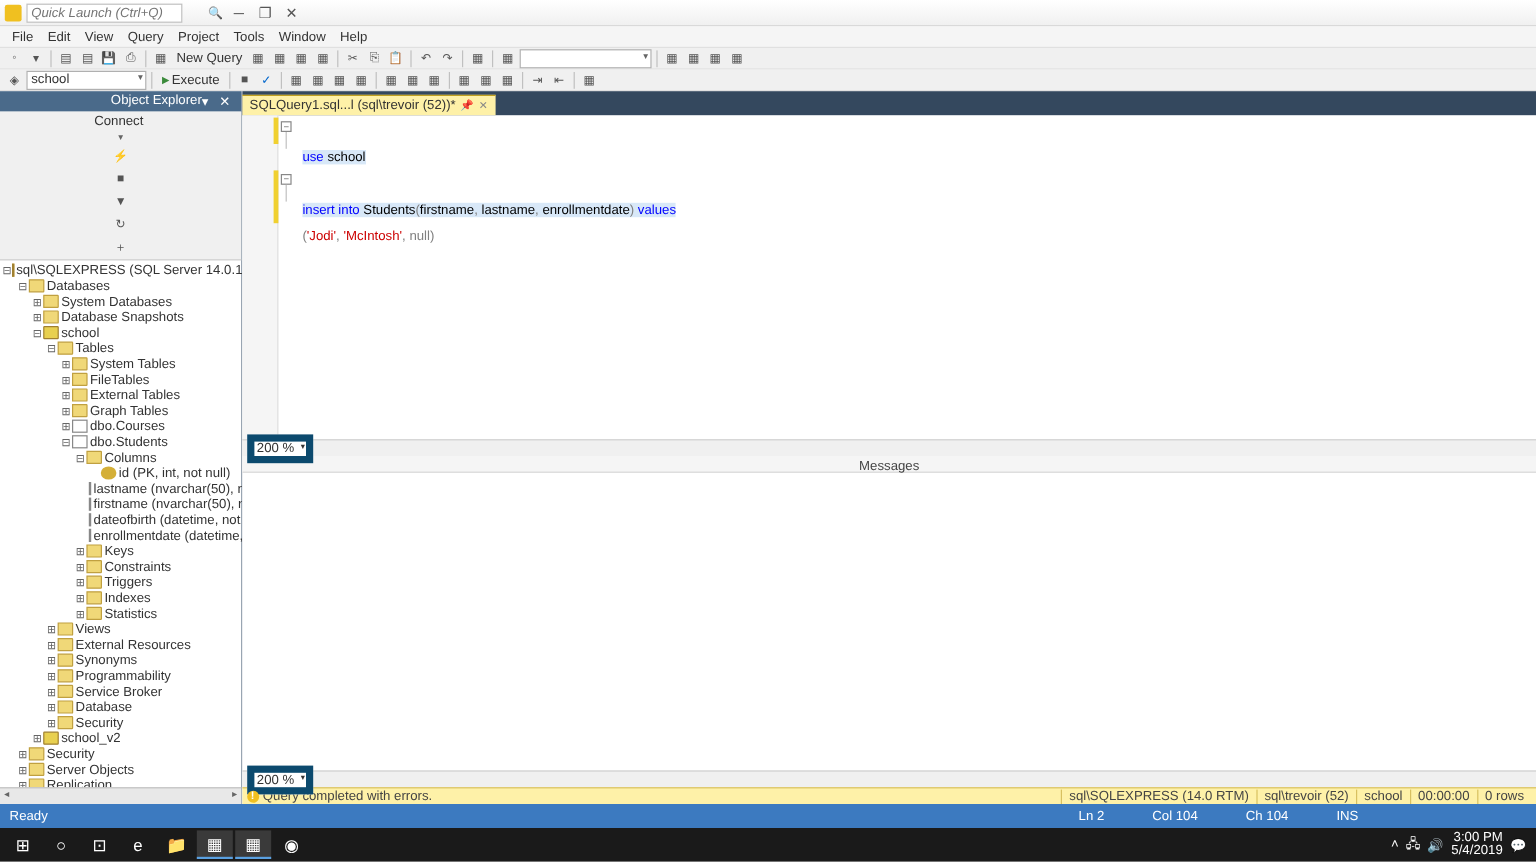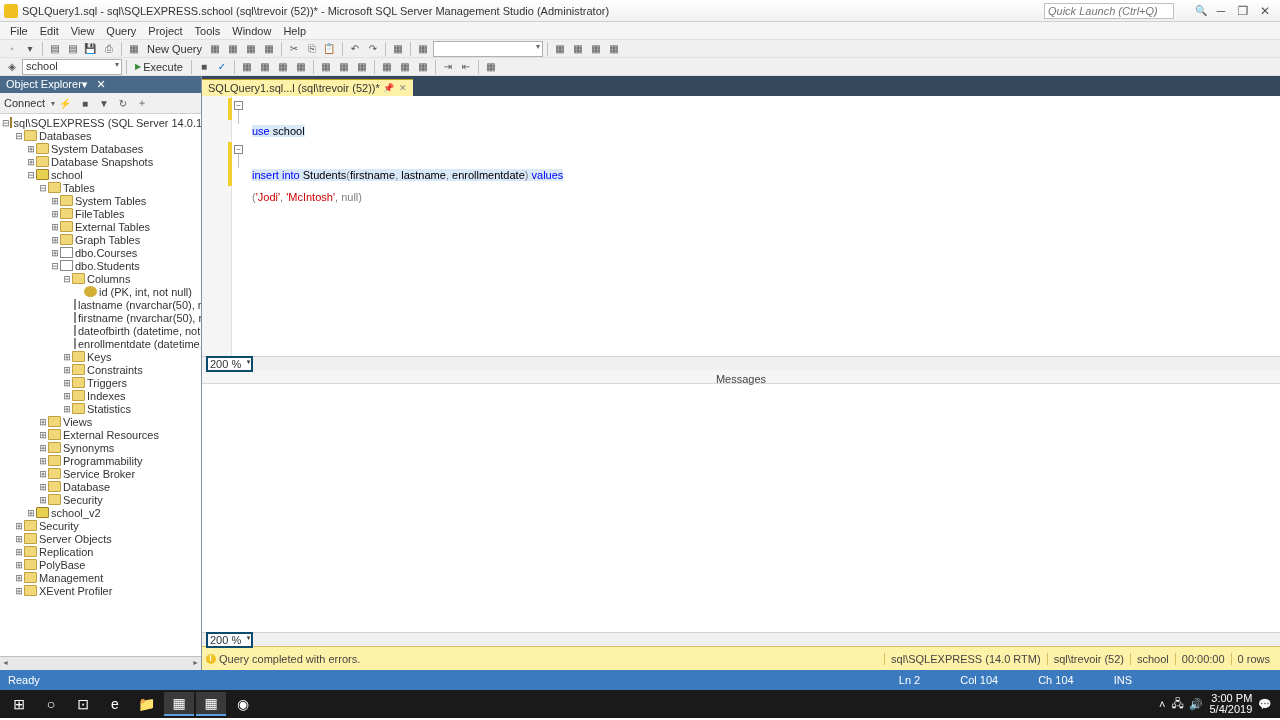--- a/index.html
+++ b/index.html
@@ -23,22 +23,22 @@
 .tcombo { height: 16px; border: 1px solid #b0b0b0; background: #fff; padding: 0 14px 0 3px; min-width: 80px; position: relative; color: #333; }
 .tcombo::after { content: '▾'; position: absolute; right: 2px; top: 0; font-size: 8px; color: #666; }
 .exec-btn { padding: 0 4px; color: #333; display: inline-flex; align-items: center; gap: 2px; }
 .exec-btn::before { content: '▶'; color: #3a8a3a; font-size: 8px; }
 
 
 .main { display: flex; height: 594px; }
 
 
 .oe { width: 202px; background: #fff; border-right: 1px solid #8090a0; display: flex; flex-direction: column; }
-.oe-title { background: #4a6a8a; color: #fff; padding: 2px 6px; font-size: 11px; display: flex; justify-content: flex-start; }
-.oe-tools { background: #f0f0f0; border-bottom: 1px solid #d0d0d0; padding: 2px 4px; display: flex; align-items: center; gap: 3px; }
+.oe-title { background: #4a6a8a; color: #fff; padding: 2px 6px; font-size: 11px; display: flex; justify-content: flex-end; }
+.oe-tools { background: #f0f0f0; border-bottom: 1px solid #d0d0d0; padding: 2px 4px; display: flex; align-items: center; gap: 3px; flex-direction: column; }
 .oe-tools span:first-child { color: #333; padding-right: 3px; }
 .oe-tree { flex: 1; overflow: auto; padding: 2px 0; }
 .tn { white-space: nowrap; display: flex; align-items: center; height: 13px; color: #333; }
 .tn .exp { width: 10px; text-align: center; color: #666; font-size: 9px; }
 .tn .ic { width: 13px; height: 11px; margin-right: 2px; display: inline-block; }
 .ic-srv { background: #e0c060; border: 1px solid #a08030; }
 .ic-fld { background: #f0d878; border: 1px solid #c0a040; border-radius: 0 1px 1px 0; }
 .ic-db { background: #e8d050; border: 1px solid #a08030; border-radius: 1px; }
 .ic-tbl { background: #fff; border: 1px solid #888; }
 .ic-col { background: #fff; border-left: 2px solid #888; }
@@ -59,29 +59,29 @@
 .fold-box { width: 9px; height: 9px; border: 1px solid #888; background: #fff; font-size: 8px; line-height: 7px; text-align: center; color: #666; position: absolute; left: 2px; }
 .fold-line { position: absolute; left: 6px; width: 1px; background: #c0c0c0; }
 .ychg { position: absolute; left: 26px; width: 4px; background: #f0d030; }
 .code { position: absolute; left: 50px; top: 2px; white-space: pre; color: #000; }
 .kw { color: #0000ff; }
 .str { color: #cc0000; }
 .op { color: #808080; }
 .hl { background: #d8e8f8; }
 
 .zoom-bar { height: 14px; background: #f0f0f0; border-top: 1px solid #d0d0d0; display: flex; align-items: center; padding: 0 4px; font-size: 10px; color: #333; }
-.zoom-bar .combo { border: 2px solid #0c4a6e; padding: 0 10px 0 2px; background: #fff; position: relative; }
+.zoom-bar .combo { border: 6px solid #0c4a6e; padding: 0 10px 0 2px; background: #fff; position: relative; }
 .zoom-bar .combo::after { content: '▾'; position: absolute; right: 1px; font-size: 7px; }
 
 .msg-tab { height: 14px; background: #f5f5f5; border-bottom: 1px solid #d8d8d8; display: flex; align-items: center; padding: 0 4px; font-size: 10px; color: #444; gap: 3px; flex-direction: column; }
 .msg-tab .icn { width: 10px; height: 10px; background: #3878c8; border-radius: 1px; }
 .msg-pane { flex: 1; font-family: Consolas, monospace; font-size: 12px; line-height: 15px; padding: 4px 0 4px 28px; color: #000; overflow: auto; position: relative; }
 .msg-red { color: #cc0000; }
 
-.status-query { height: 24px; background: #fef1a8; border-top: 1px solid #d8c060; display: flex; align-items: center; font-size: 10px; color: #444; padding: 0 4px; }
+.status-query { height: 14px; background: #fef1a8; border-top: 1px solid #d8c060; display: flex; align-items: center; font-size: 10px; color: #444; padding: 0 4px; }
 .status-query .warn { width: 10px; height: 10px; background: #f0c020; border-radius: 50%; margin-right: 3px; position: relative; }
 .status-query .warn::after { content: '!'; position: absolute; left: 3px; top: -1px; color: #fff; font-weight: bold; font-size: 9px; }
 .status-query .spacer { flex: 1; }
 .status-query .cell { padding: 0 6px; border-left: 1px solid #d8c060; }
 
 
 .statusbar { height: 20px; background: #3c7ac0; color: #fff; display: flex; align-items: center; padding: 0 8px; font-size: 11px; }
 .statusbar .cell { padding: 0 20px; }
 .statusbar .spacer { flex: 1; }
 
@@ -90,21 +90,20 @@
 .task-icn { width: 30px; height: 24px; display: inline-flex; align-items: center; justify-content: center; color: #fff; font-size: 14px; }
 .task-icn.active { background: #3a3a3a; border-bottom: 2px solid #5aa0e0; }
 .task-tray { margin-left: auto; display: flex; align-items: center; gap: 6px; color: #fff; font-size: 10px; padding-right: 4px; }
 .task-tray .clock { text-align: right; line-height: 11px; }
 </style>
 </head>
 <body>
 
 <div class="titlebar">
   <span class="icon"></span>
-  <span class="title">SQLQuery1.sql - sql\SQLEXPRESS.school (sql\trevoir (52))* - Microsoft SQL Server Management Studio (Administrator)</span>
   <input class="quicklaunch" placeholder="Quick Launch (Ctrl+Q)" style="">
   <span class="tbtn">🔍</span>
   <span class="winbtn">─</span>
   <span class="winbtn">❐</span>
   <span class="winbtn">✕</span>
 </div>
 
 <div class="menubar">
   <span>File</span>
   <span>Edit</span>

